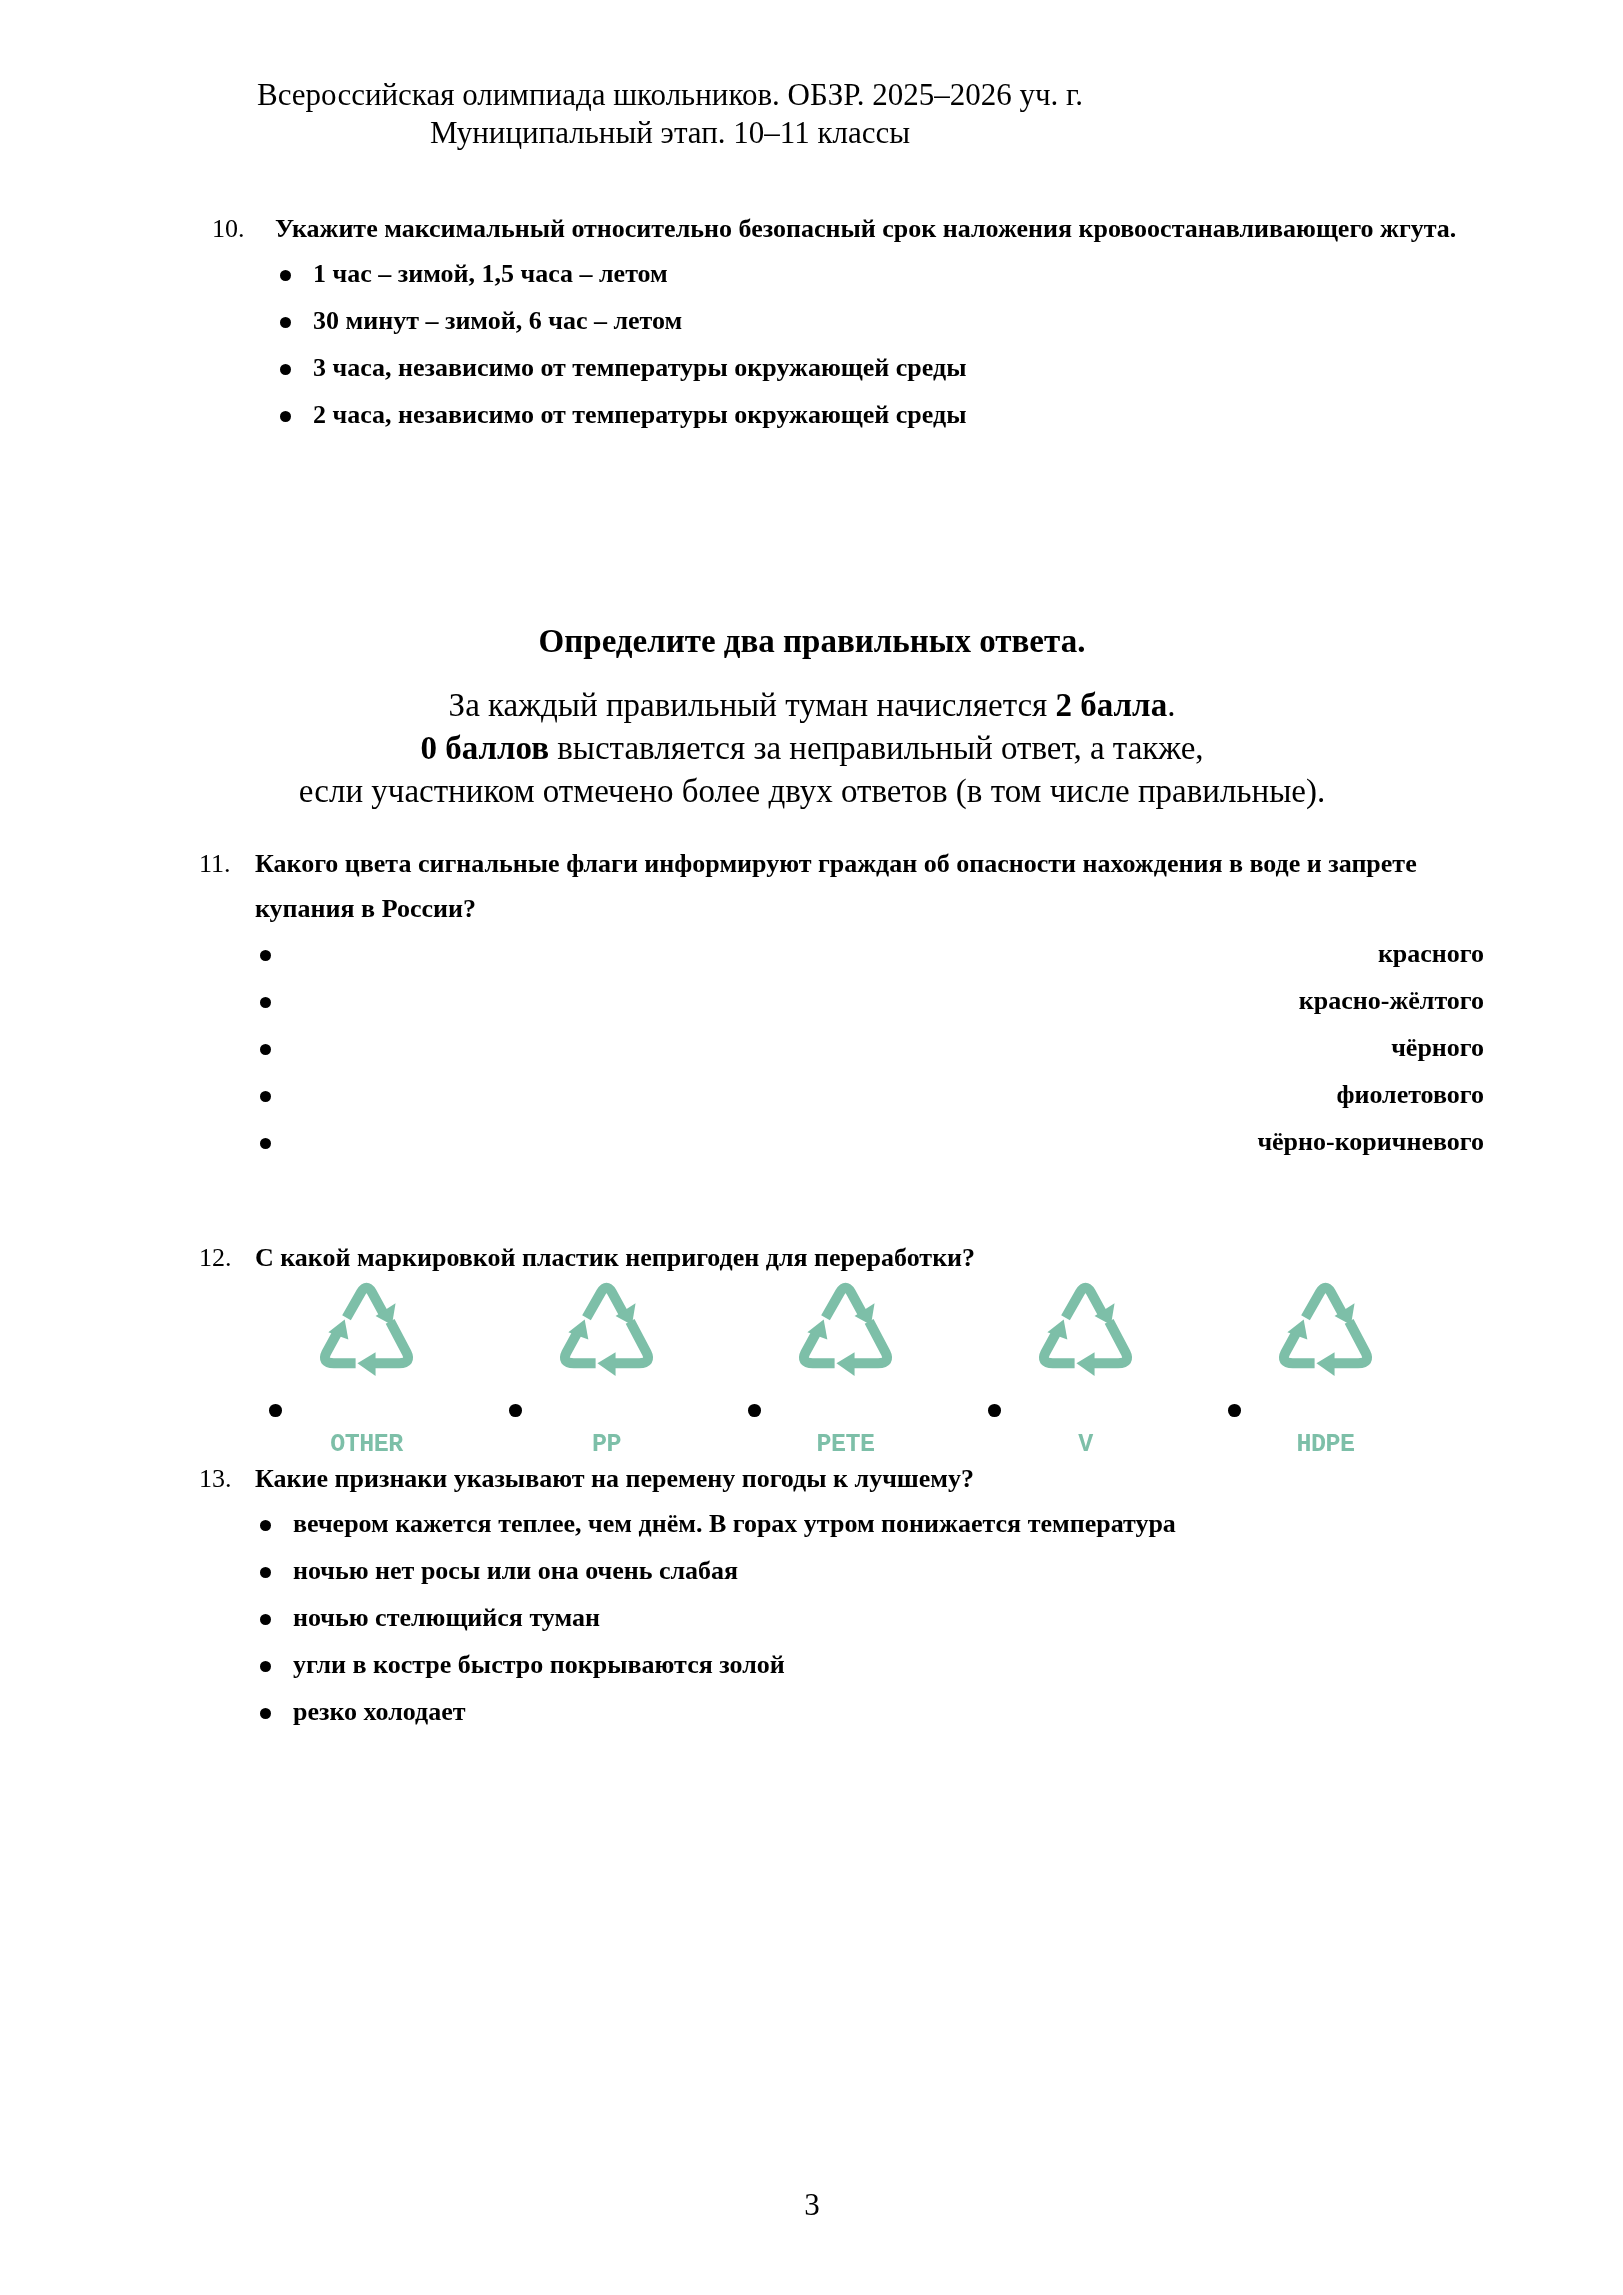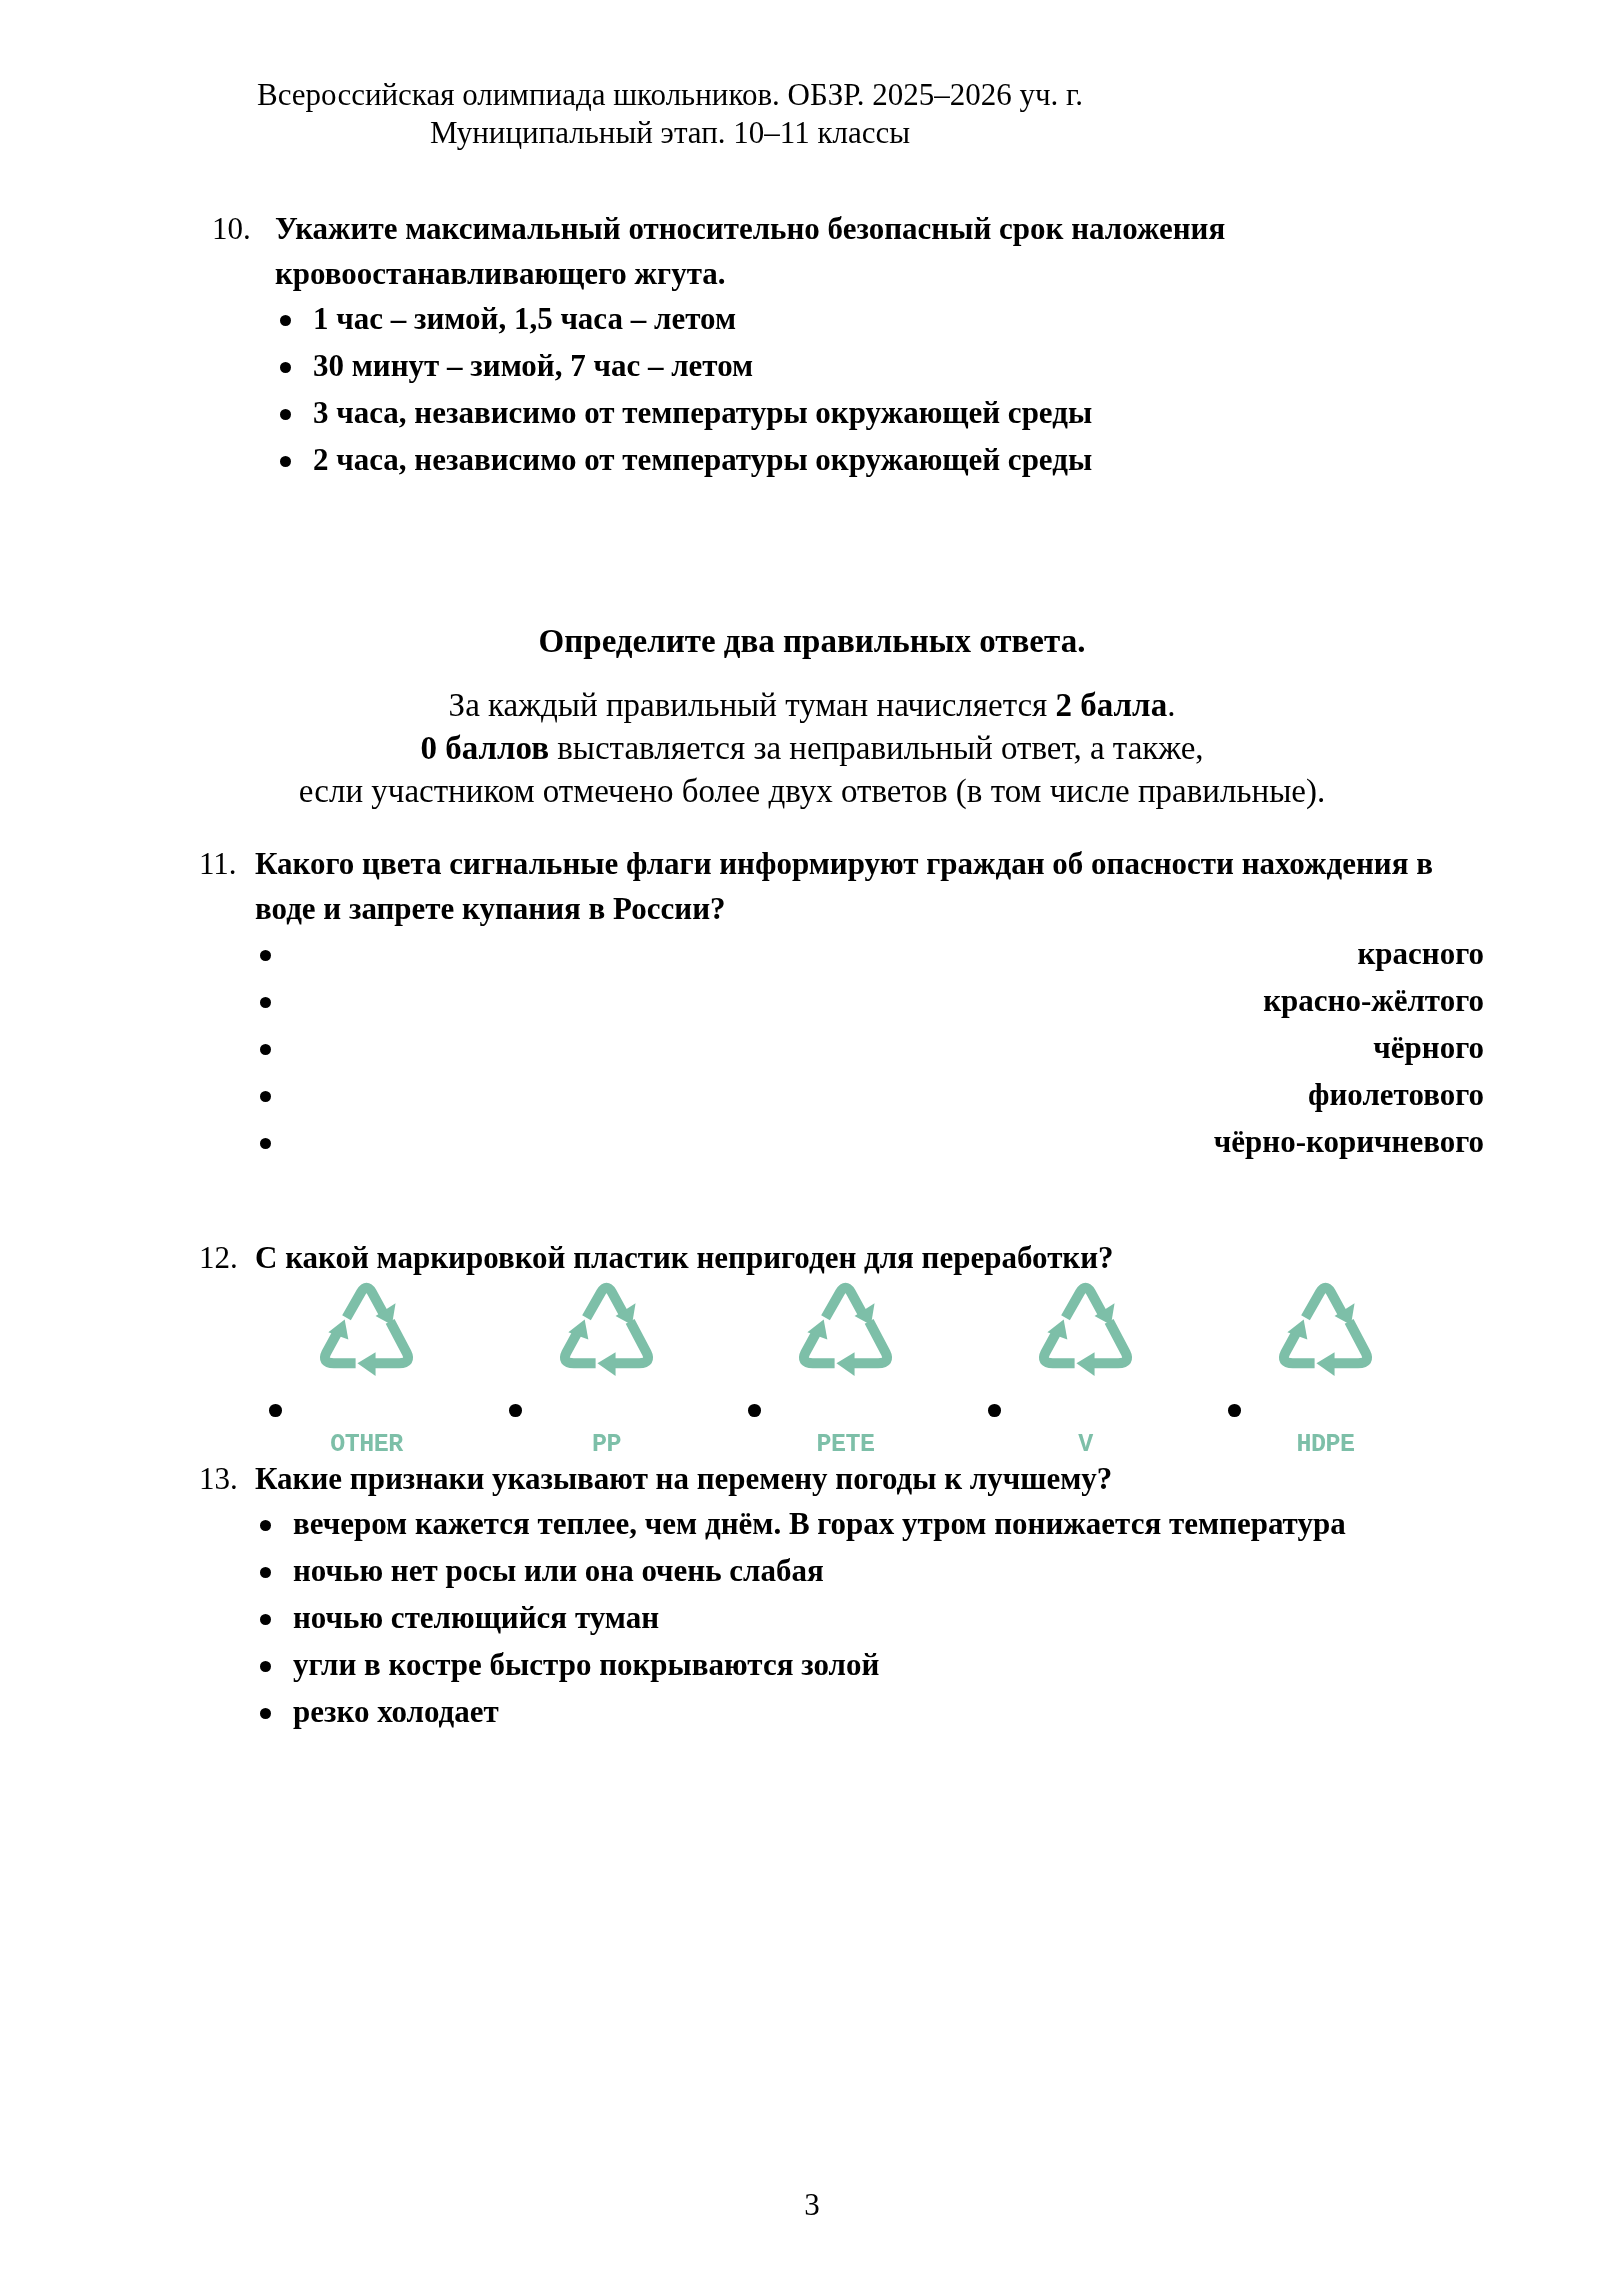--- a/index.html
+++ b/index.html
@@ -5,21 +5,21 @@
   html, body { margin: 0; padding: 0; background: #ffffff; }
   body {
     width: 1624px; height: 2296px; position: relative; overflow: hidden;
     font-family: "Liberation Serif", "DejaVu Serif", serif; color: #000;
   }
   .header {
     position: absolute; top: 76px; left: 0; width: 1340px; text-align: center;
     font-size: 31px; line-height: 38px;
   }
   .q {
-    position: absolute; font-size: 31px; line-height: 45px;
+    position: absolute; font-size: 26px; line-height: 45px;
   }
   .q-title { display: flex; font-weight: bold; }
   .q-num { font-weight: normal; flex: 0 0 auto; }
   .q-text { flex: 1 1 auto; }
   ul.opts { list-style: none; margin: 0; padding: 0; font-weight: bold; }
   ul.opts li { position: relative; padding-left: 38px; line-height: 46px; margin-bottom: 0.9px; }
   ul.opts li .bullet {
     position: absolute; left: 5.4px; top: 19px; width: 11px; height: 11px; border-radius: 50%; background: #000;
   }
   .q10 { left: 212px; top: 206px; width: 1266px; }
@@ -65,21 +65,21 @@
   <div>Муниципальный этап. 10–11 классы</div>
 </div>
 
 <div class="q q10">
   <div class="q-title">
     <span class="q-num">10.</span>
     <span class="q-text">Укажите максимальный относительно безопасный срок наложения кровоостанавливающего жгута.</span>
   </div>
   <ul class="opts">
     <li><span class="bullet"></span><span>1 час – зимой, 1,5 часа – летом</span></li>
-    <li><span class="bullet"></span><span>30 минут – зимой, 7 час – летом</span></li>
+    <li><span class="bullet"></span><span>30 минут – зимой, 6 час – летом</span></li>
     <li><span class="bullet"></span><span>3 часа, независимо от температуры окружающей среды</span></li>
     <li><span class="bullet"></span><span>2 часа, независимо от температуры окружающей среды</span></li>
   </ul>
 </div>
 
 <div class="instr instr-title">Определите два правильных ответа.</div>
 <div class="instr instr-body">
   <div><span>За каждый правильный туман начисляется </span><b>2 балла</b><span>.</span></div>
   <div><b>0 баллов</b><span> выставляется за неправильный ответ, а также,</span></div>
   <div>если участником отмечено более двух ответов (в том числе правильные).</div>

